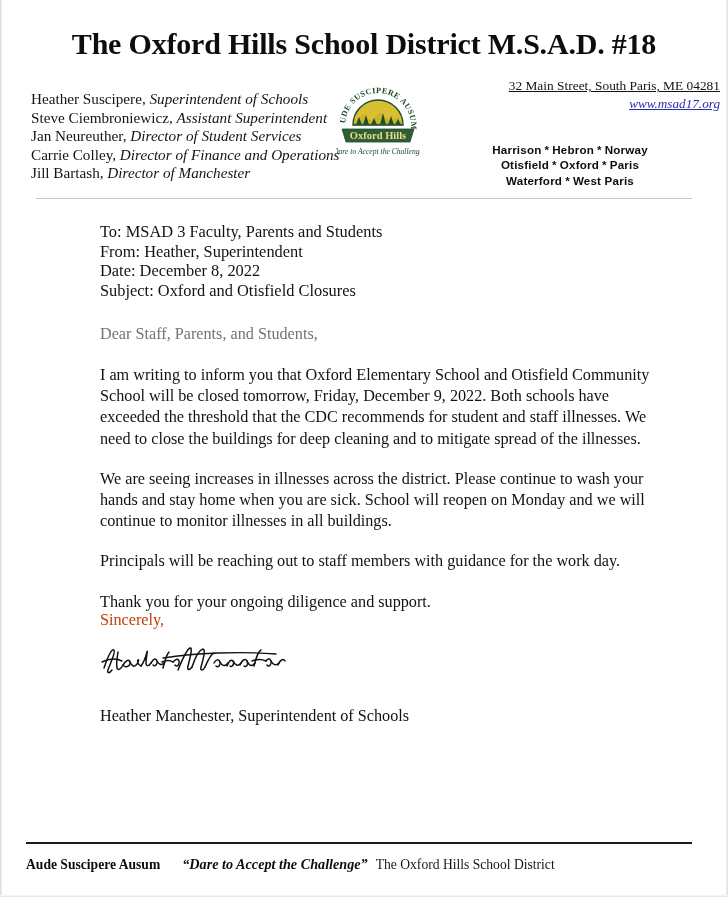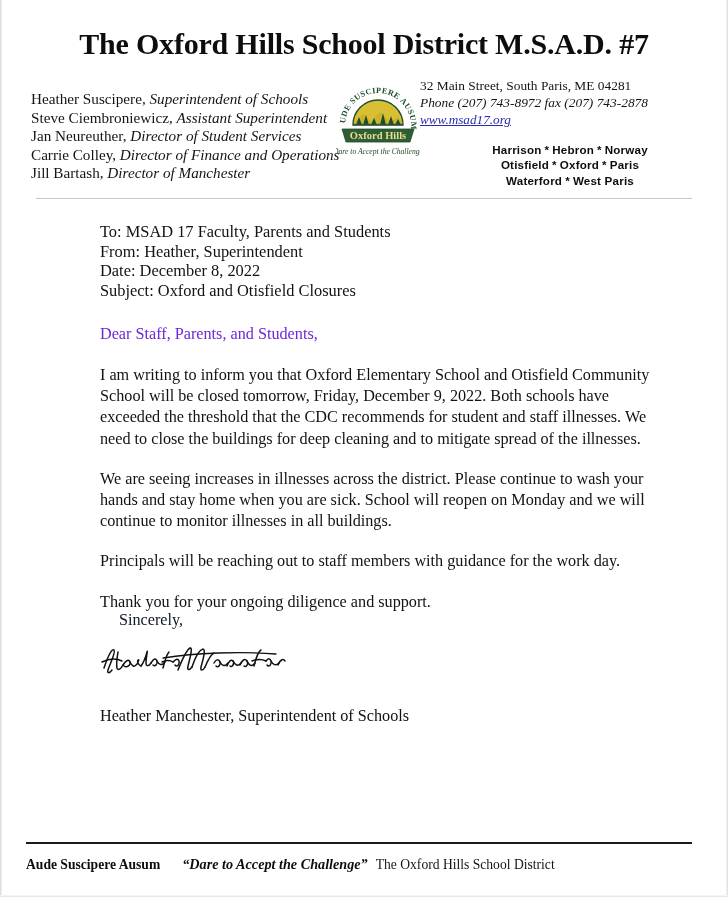--- a/index.html
+++ b/index.html
@@ -78,21 +78,22 @@
     height: 84px;
   }
   .seal svg { display: block; }
 
   
   .contact-block {
     position: absolute;
     left: 420px;
     top: 78px;
     width: 300px;
-    text-align: left;
+    text-align: right;
+    text-decoration: underline;
   }
   .contact-addr {
     font-size: 13.4px;
     line-height: 16.5px;
     color: #141414;
     white-space: nowrap;
   }
   .contact-phone {
     font-size: 13.4px;
     line-height: 16.5px;
@@ -155,21 +156,21 @@
   
   .body-block {
     position: absolute;
     left: 100px;
     top: 324px;
     width: 558px;
   }
   .salutation {
     font-size: 16.2px;
     line-height: 21px;
-    color: #6d28d9;
+    color: #737373;
     margin-bottom: 20px;
   }
   .para {
     font-size: 16.2px;
     line-height: 21.2px;
     color: #121212;
     margin-bottom: 19px;
     text-align: left;
   }
   .para:last-child { margin-bottom: 11px; }
@@ -177,22 +178,21 @@
   
   .sign-block {
     position: absolute;
     left: 100px;
     top: 610px;
     width: 460px;
   }
   .sign-closing {
     font-size: 16.2px;
     line-height: 20px;
-    color: #0f172a;
-    margin-left: 19px;
+    color: #c2410c;
   }
   .signature-img {
     margin-top: 8px;
     width: 200px;
     height: 42px;
   }
   .signature-img svg { display: block; }
   .sign-name {
     margin-top: 26px;
     font-size: 16.2px;
@@ -237,21 +237,21 @@
 </style>
 </head>
 <body>
 
 <div id="page">
 
   <div class="scan-edge-left"></div>
   <div class="scan-edge-right"></div>
   <div class="scan-edge-bottom"></div>
 
-  <div class="masthead-title">The Oxford Hills School District M.S.A.D. #7</div>
+  <div class="masthead-title">The Oxford Hills School District M.S.A.D. #18</div>
 
   <div class="staff-block">
     <div class="staff-line">
       <span>Heather Suscipere,</span>
       <span class="role">Superintendent of  Schools</span>
     </div>
     <div class="staff-line">
       <span>Steve Ciembroniewicz,</span>
       <span class="role">Assistant Superintendent</span>
     </div>
@@ -290,40 +290,39 @@
 
       <path d="M 6,53 L 78,53 L 74,66 L 10,66 Z" fill="#2f5d34" stroke="#1e4d2b" stroke-width="0.8"></path>
       <text x="42" y="63.2" text-anchor="middle" font-family="Liberation Serif, serif" font-size="10.5" font-weight="bold" fill="#e9dc8d">Oxford Hills</text>
 
       <text x="42" y="78" text-anchor="middle" font-family="Liberation Serif, serif" font-size="7.6" font-style="italic" fill="#1e4d2b">Dare to Accept the Challenge</text>
     </svg>
   </div>
 
   <div class="contact-block">
     <div class="contact-addr">32 Main Street,  South Paris, ME 04281</div>
-    <div class="contact-phone">Phone (207) 743-8972   fax (207) 743-2878</div>
     <div class="contact-web">www.msad17.org</div>
   </div>
 
   <div class="towns-block">
     <div class="town-line">
       <span>Harrison</span><span class="sep">*</span><span>Hebron</span><span class="sep">*</span><span>Norway</span>
     </div>
     <div class="town-line">
       <span>Otisfield</span><span class="sep">*</span><span>Oxford</span><span class="sep">*</span><span>Paris</span>
     </div>
     <div class="town-line">
       <span>Waterford</span><span class="sep">*</span><span>West Paris</span>
     </div>
   </div>
 
   <div class="head-rule"></div>
 
   <div class="memo-block">
-    <div class="memo-line">To: MSAD 17 Faculty, Parents and Students</div>
+    <div class="memo-line">To: MSAD 3 Faculty, Parents and Students</div>
     <div class="memo-line">From: Heather, Superintendent</div>
     <div class="memo-line">Date: December 8, 2022</div>
     <div class="memo-line">Subject: Oxford and Otisfield Closures</div>
   </div>
 
   <div class="body-block">
     <div class="salutation">Dear Staff, Parents, and Students,</div>
     <div class="para">I am writing to inform you that Oxford Elementary School and Otisfield Community School will be closed tomorrow, Friday, December 9, 2022. Both schools have exceeded the threshold that the CDC recommends for student and staff illnesses.  We need to close the buildings for deep cleaning and to mitigate spread of the illnesses.</div>
     <div class="para">We are seeing increases in illnesses across the district.  Please continue to wash your hands and stay home when you are sick.  School will reopen on Monday and we will continue to monitor illnesses in all buildings.</div>
     <div class="para">Principals will be reaching out to staff members with guidance for the work day.</div>

